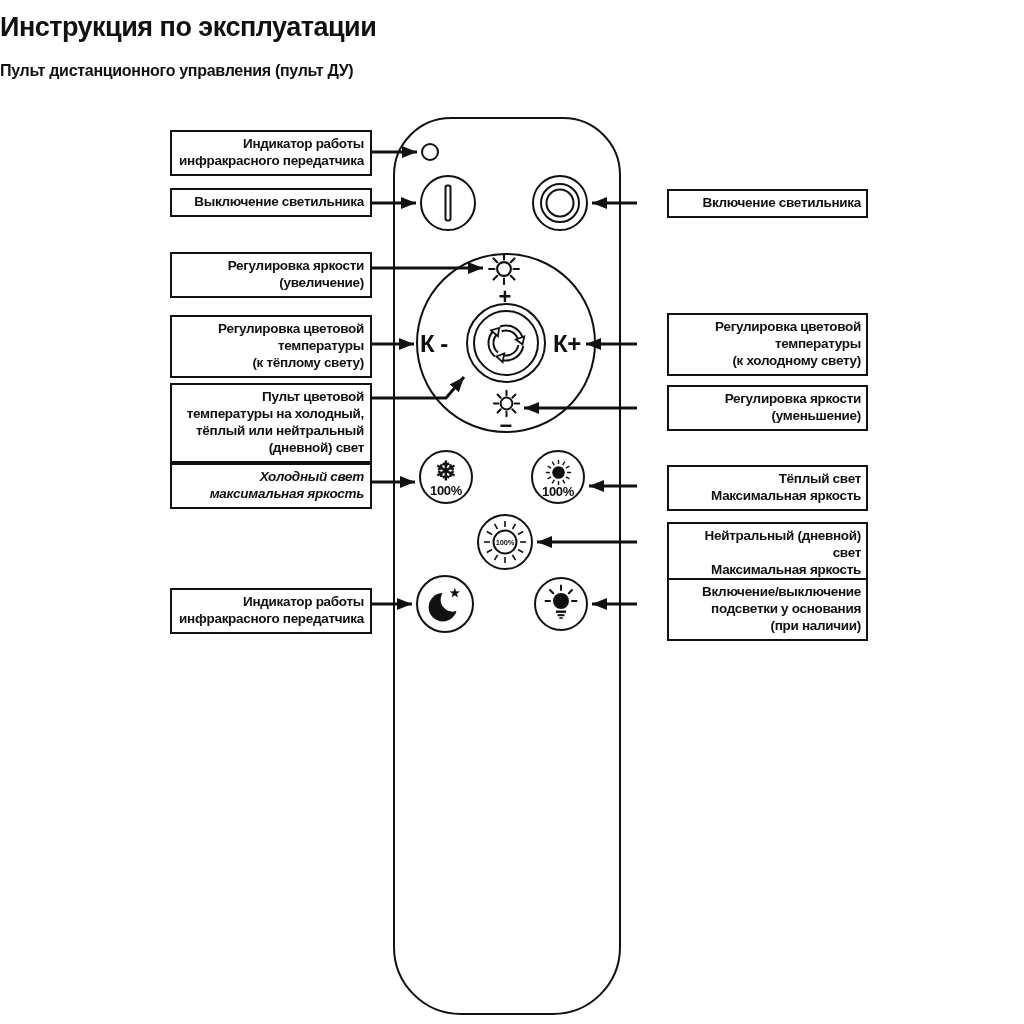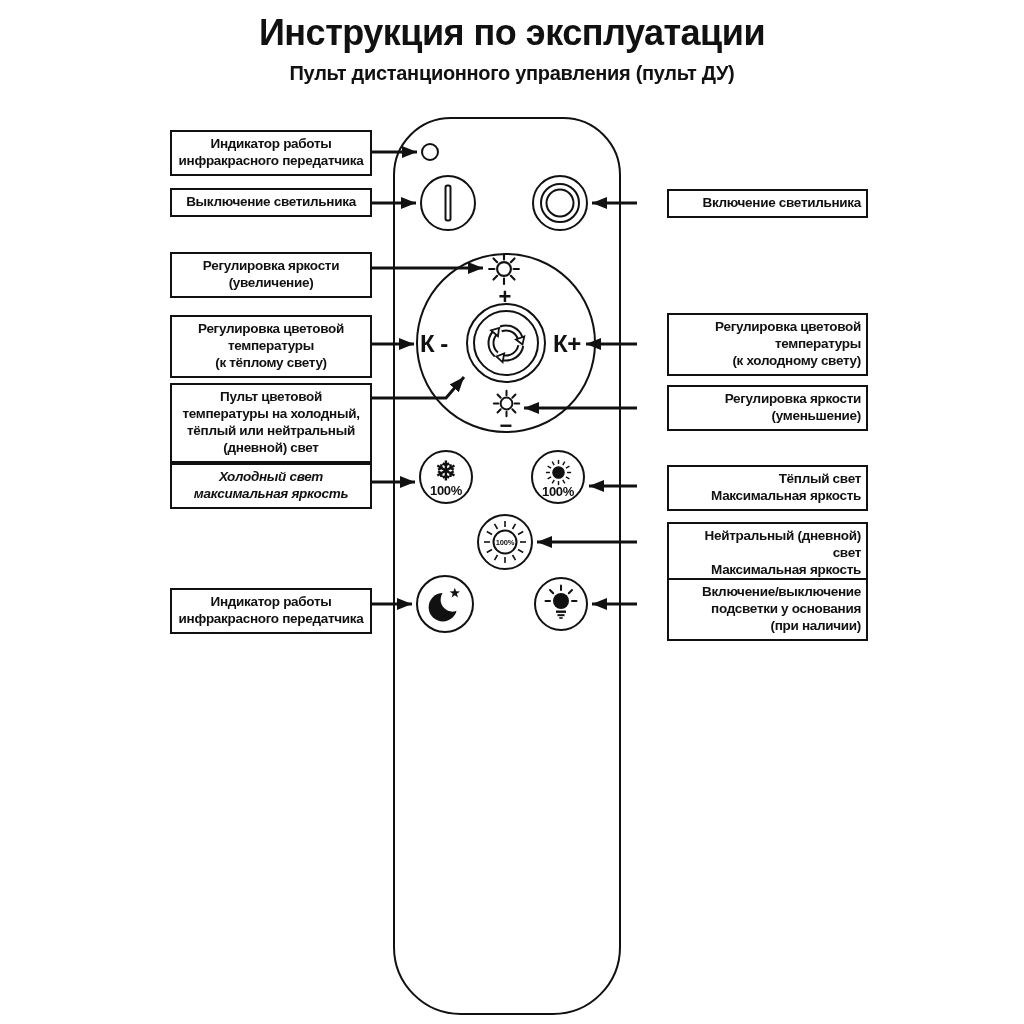--- a/index.html
+++ b/index.html
@@ -1,25 +1,25 @@
 <!DOCTYPE html>
 <html><head>
 <meta charset="utf-8">
 <style>
   html,body{margin:0;padding:0;background:#fff;}
   #page{position:relative;width:1024px;height:1024px;background:#fff;overflow:hidden;
         font-family:"Liberation Sans", sans-serif;color:#111;}
-  .title{position:absolute;top:12px;left:0;width:1024px;text-align:center;
-         font-size:36px;font-weight:700;letter-spacing:-0.5px;}
-  .subtitle{position:absolute;top:62px;left:0;width:1024px;text-align:center;
-            font-size:20px;font-weight:700;letter-spacing:-0.3px;}
+  .title{position:absolute;top:12px;left:0;width:1024px;
+         font-size:27px;font-weight:700;letter-spacing:-0.5px;}
+  .subtitle{position:absolute;top:62px;left:0;width:1024px;text-align:left;
+            font-size:16px;font-weight:700;letter-spacing:-0.3px;}
   .box{position:absolute;border:2px solid #111;background:#fff;box-sizing:border-box;
        font-size:13.5px;font-weight:700;line-height:1.25;letter-spacing:-0.3px;
        white-space:pre-line;padding:4px 6px;}
-  .box.left{left:170px;width:202px;text-align:center;}
+  .box.left{left:170px;width:202px;text-align:right;}
   .box.right{left:667px;width:201px;text-align:right;padding:4px 5px;}
   .circle{position:absolute;border:2.5px solid #111;border-radius:50%;background:#fff;box-sizing:border-box;}
   .abs{position:absolute;}
   .btn-label{font-size:13px;font-weight:800;letter-spacing:-0.3px;line-height:1;}
   .ktxt{position:absolute;font-size:24px;font-weight:800;letter-spacing:-0.5px;line-height:1;}
   .pm{position:absolute;font-size:22px;font-weight:900;line-height:1;text-align:center;}
   svg{display:block;}
 </style>
 </head>
 <body>

